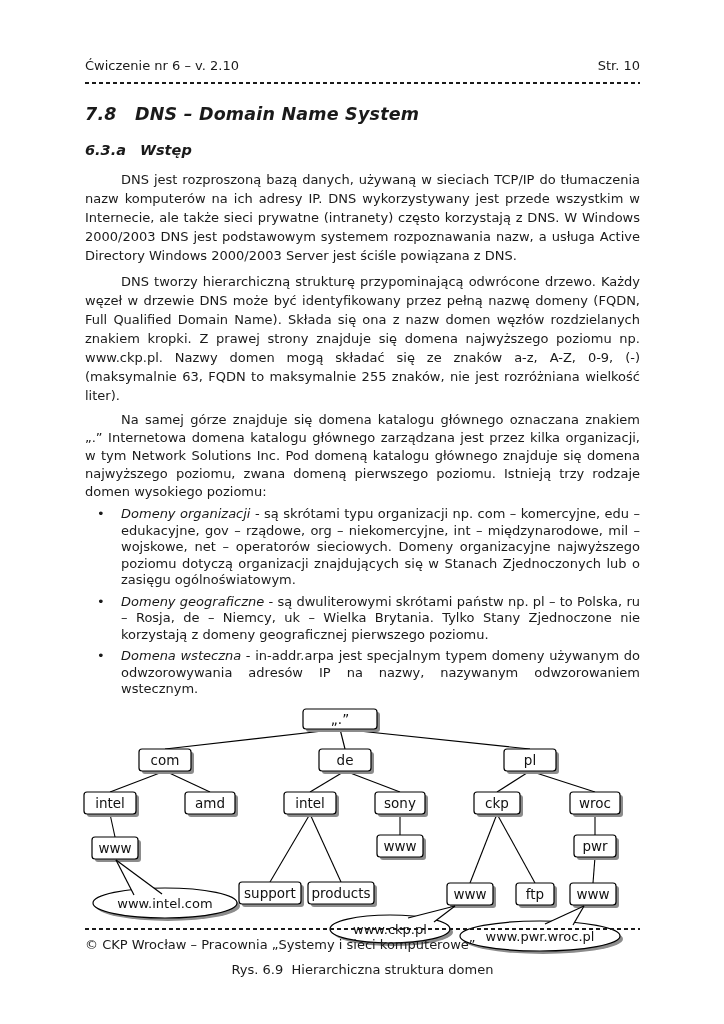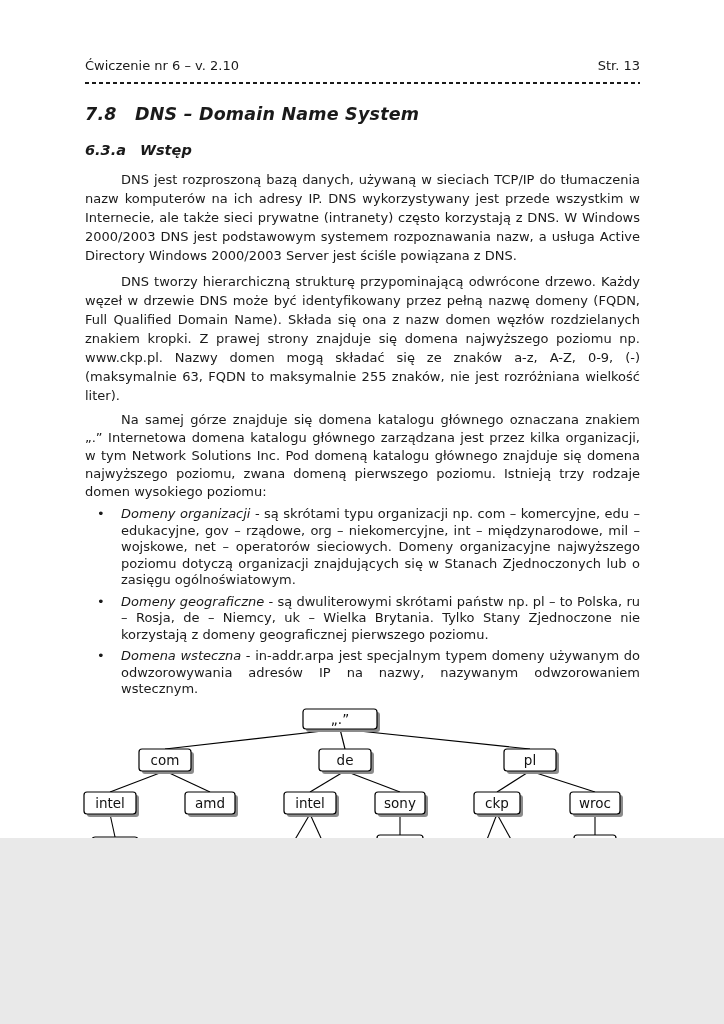--- a/index.html
+++ b/index.html
@@ -1,19 +1,19 @@
 <!DOCTYPE html>
 <html lang="pl"><head>
 <meta charset="utf-8">
 <style>
   * { margin:0; padding:0; box-sizing:border-box; }
   html,body { background:#e9e9e9; }
   body { font-family:"DejaVu Sans", sans-serif; color:#1a1a1a; }
   .page {
-    position:relative; width:724px; height:838px; background:#ffffff;
+    position:relative; width:724px; height:1024px; background:#ffffff;
     padding:58px 84px 0 85px; overflow:hidden; margin:0 auto;
   }
   .hdr { display:flex; justify-content:space-between; font-size:13px; margin-bottom:9px; }
   .dashes { height:2px;
     background-image:repeating-linear-gradient(90deg,#1a1a1a 0 4px,transparent 4px 7px); }
   h1.sec { margin-top:20px; font-size:17.5px; font-style:italic; font-weight:bold; letter-spacing:.2px; }
   h1.sec .num { display:inline-block; width:50px; }
   h2.sub { margin-top:18px; font-size:14.5px; font-style:italic; font-weight:bold; }
   h2.sub .num { display:inline-block; width:55px;font-style:italic; }
   p.para { font-size:13px; text-align:justify; text-indent:36px; }
@@ -33,21 +33,21 @@
   .footer { position:absolute; left:85px; right:84px; top:928px; }
   .footer .ftext { font-size:13px; margin-top:7px; }
 </style>
 </head>
 <body>
 
 <div class="page">
 
   <div class="hdr">
     <span>Ćwiczenie nr 6 – v. 2.10</span>
-    <span>Str. 13</span>
+    <span>Str. 10</span>
   </div>
   <div class="dashes"></div>
 
   <h1 class="sec"><span class="num">7.8</span><span>DNS – Domain Name System</span></h1>
 
   <h2 class="sub"><span class="num">6.3.a</span><span>Wstęp</span></h2>
 
   <p class="para lh-w p1">DNS jest rozproszoną bazą danych, używaną w sieciach TCP/IP do tłumaczenia nazw komputerów na ich adresy IP. DNS wykorzystywany jest przede wszystkim w Internecie, ale także sieci prywatne (intranety) często korzystają z DNS. W Windows 2000/2003 DNS jest podstawowym systemem rozpoznawania nazw, a usługa Active Directory Windows 2000/2003 Server jest ściśle powiązana z DNS.</p>
   <p class="para lh-w p2">DNS tworzy hierarchiczną strukturę przypominającą odwrócone drzewo. Każdy węzeł w drzewie DNS może być identyfikowany przez pełną nazwę domeny (FQDN, Full Qualified Domain Name). Składa się ona z nazw domen węzłów rozdzielanych znakiem kropki. Z prawej strony znajduje się domena najwyższego poziomu np. www.ckp.pl. Nazwy domen mogą składać się ze znaków a-z, A-Z, 0-9, (-) (maksymalnie 63, FQDN to maksymalnie 255 znaków, nie jest rozróżniana wielkość liter).</p>
   <p class="para lh-n p3">Na samej górze znajduje się domena katalogu głównego oznaczana znakiem „.” Internetowa domena katalogu głównego zarządzana jest przez kilka organizacji, w tym Network Solutions Inc. Pod domeną katalogu głównego znajduje się domena najwyższego poziomu, zwana domeną pierwszego poziomu. Istnieją trzy rodzaje domen wysokiego poziomu:</p>
@@ -152,15 +152,20 @@
       <line x1="455" y1="202" x2="434" y2="218" stroke="#000000" stroke-width="1.2"></line>
       <text x="390" y="229.5" text-anchor="middle" font-size="13" fill="#111111">www.ckp.pl</text>
       <ellipse cx="543" cy="235" rx="80" ry="15" fill="#8c8c8c"></ellipse>
       <ellipse cx="540" cy="232" rx="80" ry="15" fill="#ffffff" stroke="#000000" stroke-width="1.2"></ellipse>
       <polygon points="584,202 545,220 573,221" fill="#ffffff"></polygon>
       <line x1="584" y1="202" x2="545" y2="220" stroke="#000000" stroke-width="1.2"></line>
       <line x1="584" y1="202" x2="573" y2="221" stroke="#000000" stroke-width="1.2"></line>
       <text x="540" y="236.5" text-anchor="middle" font-size="13" fill="#111111">www.pwr.wroc.pl</text>
     </svg>
 
+  <div class="caption">Rys. 6.9  Hierarchiczna struktura domen</div>
 
+  <div class="footer">
+    <div class="dashes"></div>
+    <div class="ftext">© CKP Wrocław – Pracownia „Systemy i sieci komputerowe”</div>
+  </div>
 
 </div>
 
 </body></html>

